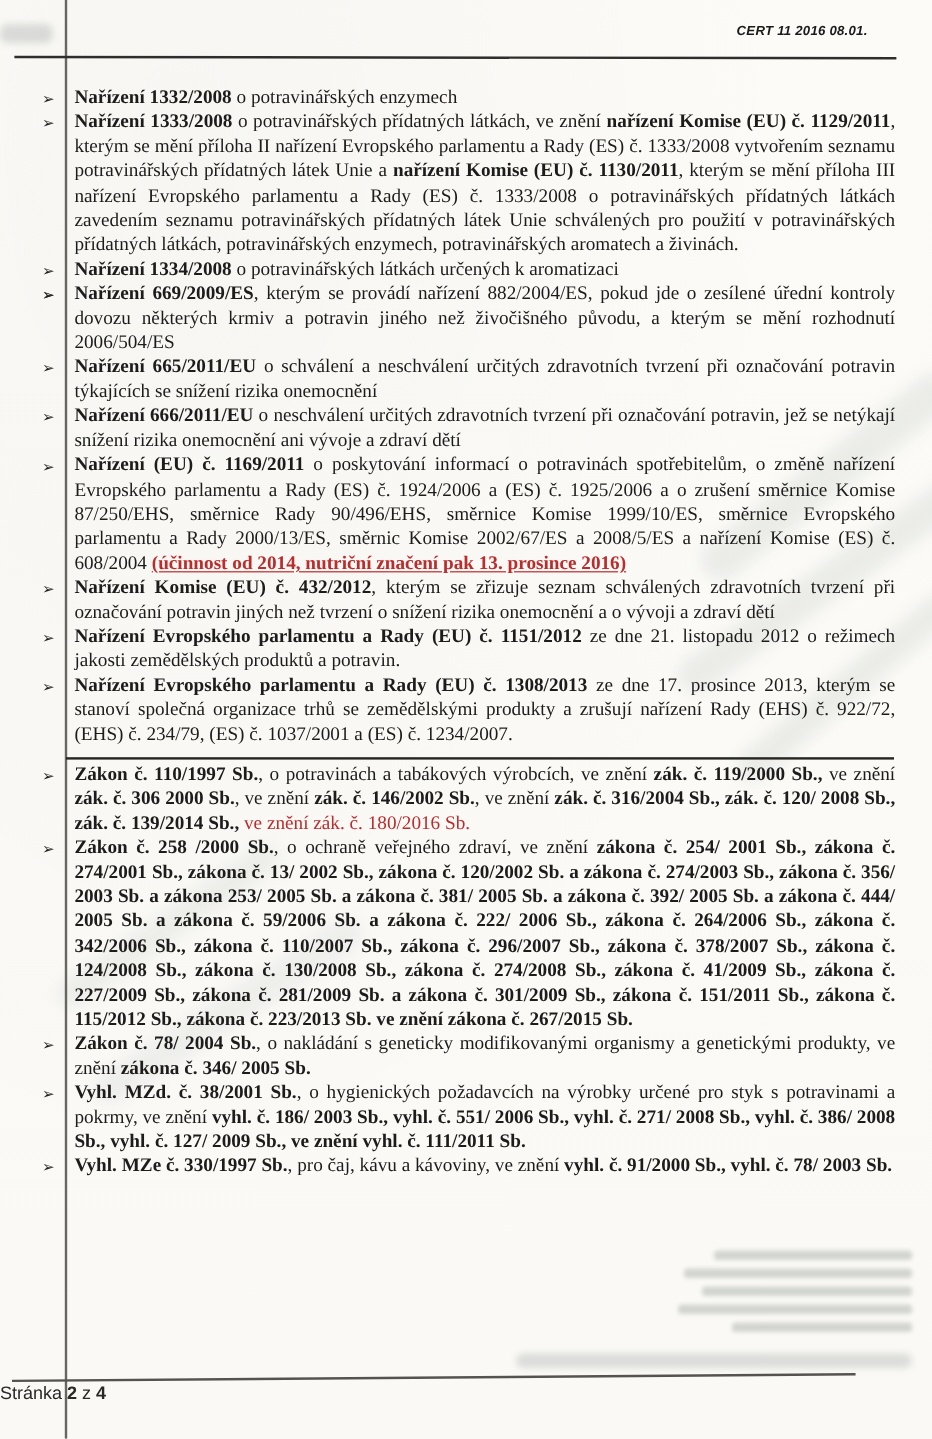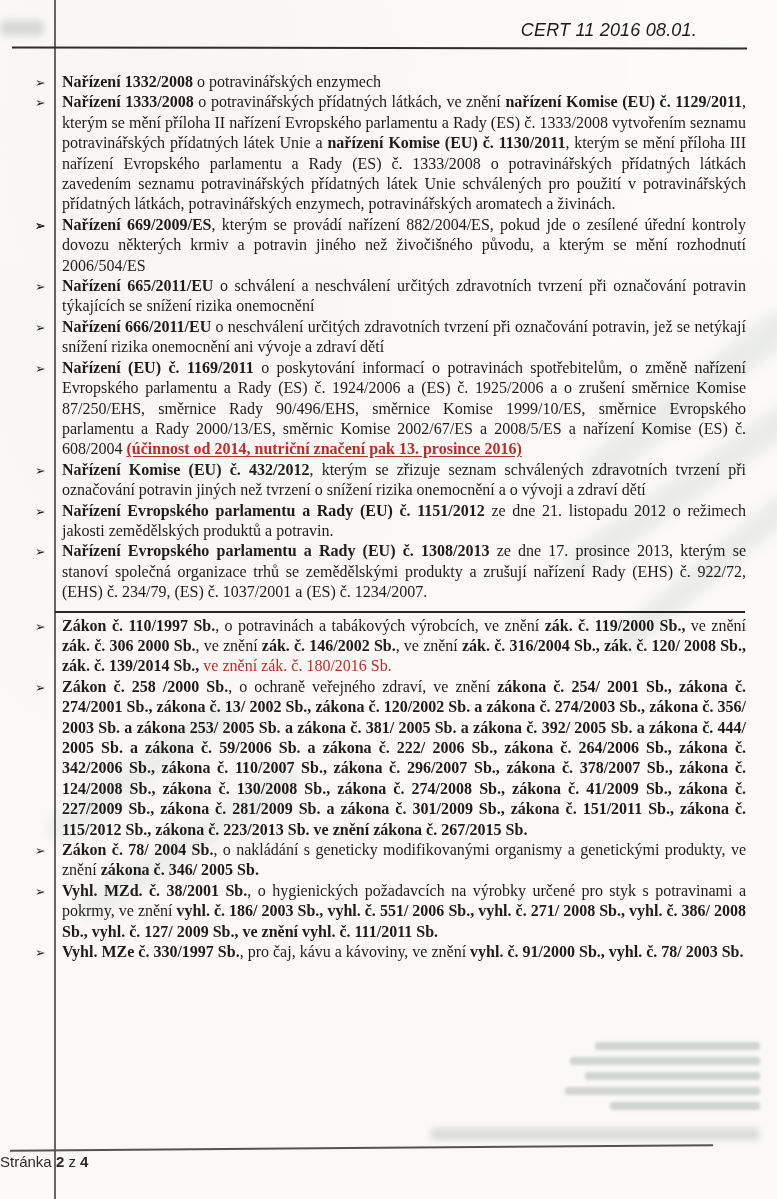--- a/index.html
+++ b/index.html
@@ -21,24 +21,24 @@
       radial-gradient(ellipse at 20% 10%, rgba(0,0,0,0.02), transparent 60%),
       linear-gradient(180deg,#fcfbf8 0%,#faf9f6 100%);
   }
   
   .vline{
     position:absolute;left:54px;top:0;bottom:0;width:1.5px;
     background:#4d4c49;opacity:.85;
   }
   
   .header-text{
-    position:absolute;top:20px;right:80px;
+    position:absolute;top:20px;right:54px;
     font-family:"Liberation Sans", sans-serif;
-    font-style:italic;font-weight:400;
-    font-size:18px;color:#1a1a1a;
+    font-style:italic;font-weight:700;
+    font-size:11px;color:#1a1a1a;
     letter-spacing:.2px;
   }
   .header-rule{
     position:absolute;top:47px;left:12px;width:735px;height:2px;
     background:#2f2e2c;transform:rotate(.08deg);
   }
   
   .content{
     position:absolute;top:72px;left:33px;width:713px;
     font-size:16px;line-height:20.4px;
@@ -114,21 +114,21 @@
 
   <div class="vline"></div>
 
   <div class="header-text">CERT 11 2016 08.01.</div>
   <div class="header-rule"></div>
 
   <div class="content">
     <ul class="entries">
         <li class="entry"><span class="bullet">➢</span><span><span class="bold">Nařízení 1332/2008</span><span class="plain"> o potravinářských enzymech</span></span></li>
         <li class="entry"><span class="bullet">➢</span><span><span class="bold">Nařízení 1333/2008</span><span class="plain"> o potravinářských přídatných látkách, ve znění </span><span class="bold">nařízení Komise (EU) č. 1129/2011</span><span class="plain">, kterým se mění příloha II nařízení Evropského parlamentu a Rady (ES) č. 1333/2008 vytvořením seznamu potravinářských přídatných látek Unie a </span><span class="bold">nařízení Komise (EU) č. 1130/2011</span><span class="plain">, kterým se mění příloha III nařízení Evropského parlamentu a Rady (ES) č. 1333/2008 o potravinářských přídatných látkách zavedením seznamu potravinářských přídatných látek Unie schválených pro použití v potravinářských přídatných látkách, potravinářských enzymech, potravinářských aromatech a živinách.</span></span></li>
-        <li class="entry"><span class="bullet">➢</span></li>
+        <li class="entry"><span class="bullet">➢</span><span><span class="bold">Nařízení 1334/2008</span><span class="plain"> o potravinářských látkách určených k aromatizaci</span></span></li>
         <li class="entry"><span class="bullet">➢</span></li>
         <li class="entry"><span class="bullet">➢</span><span><span class="bold">Nařízení 669/2009/ES</span><span class="plain">, kterým se provádí nařízení 882/2004/ES, pokud jde o zesílené úřední kontroly dovozu některých krmiv a potravin jiného než živočišného původu, a kterým se mění rozhodnutí 2006/504/ES</span></span></li>
         <li class="entry"><span class="bullet">➢</span><span><span class="bold">Nařízení 665/2011/EU</span><span class="plain"> o schválení a neschválení určitých zdravotních tvrzení při označování potravin týkajících se snížení rizika onemocnění</span></span></li>
         <li class="entry"><span class="bullet">➢</span><span><span class="bold">Nařízení 666/2011/EU</span><span class="plain"> o neschválení určitých zdravotních tvrzení při označování potravin, jež se netýkají snížení rizika onemocnění ani vývoje a zdraví dětí</span></span></li>
         <li class="entry"><span class="bullet">➢</span><span><span class="bold">Nařízení (EU) č. 1169/2011</span><span class="plain"> o poskytování informací o potravinách spotřebitelům, o změně nařízení Evropského parlamentu a Rady (ES) č. 1924/2006 a (ES) č. 1925/2006 a o zrušení směrnice Komise 87/250/EHS, směrnice Rady 90/496/EHS, směrnice Komise 1999/10/ES, směrnice Evropského parlamentu a Rady 2000/13/ES, směrnic Komise 2002/67/ES a 2008/5/ES a nařízení Komise (ES) č. 608/2004 </span><span class="red-bold-underline">(účinnost od 2014, nutriční značení pak 13. prosince 2016)</span></span></li>
         <li class="entry"><span class="bullet">➢</span><span><span class="bold">Nařízení Komise (EU) č. 432/2012</span><span class="plain">, kterým se zřizuje seznam schválených zdravotních tvrzení při označování potravin jiných než tvrzení o snížení rizika onemocnění a o vývoji a zdraví dětí</span></span></li>
         <li class="entry"><span class="bullet">➢</span><span><span class="bold">Nařízení Evropského parlamentu a Rady (EU) č. 1151/2012</span><span class="plain"> ze dne 21. listopadu 2012 o režimech jakosti zemědělských produktů a potravin.</span></span></li>
         <li class="entry"><span class="bullet">➢</span><span><span class="bold">Nařízení Evropského parlamentu a Rady (EU) č. 1308/2013</span><span class="plain"> ze dne 17. prosince 2013, kterým se stanoví společná organizace trhů se zemědělskými produkty a zrušují nařízení Rady (EHS) č. 922/72, (EHS) č. 234/79, (ES) č. 1037/2001 a (ES) č. 1234/2007.</span></span></li>
       </ul>
     <hr class="section-divider">

